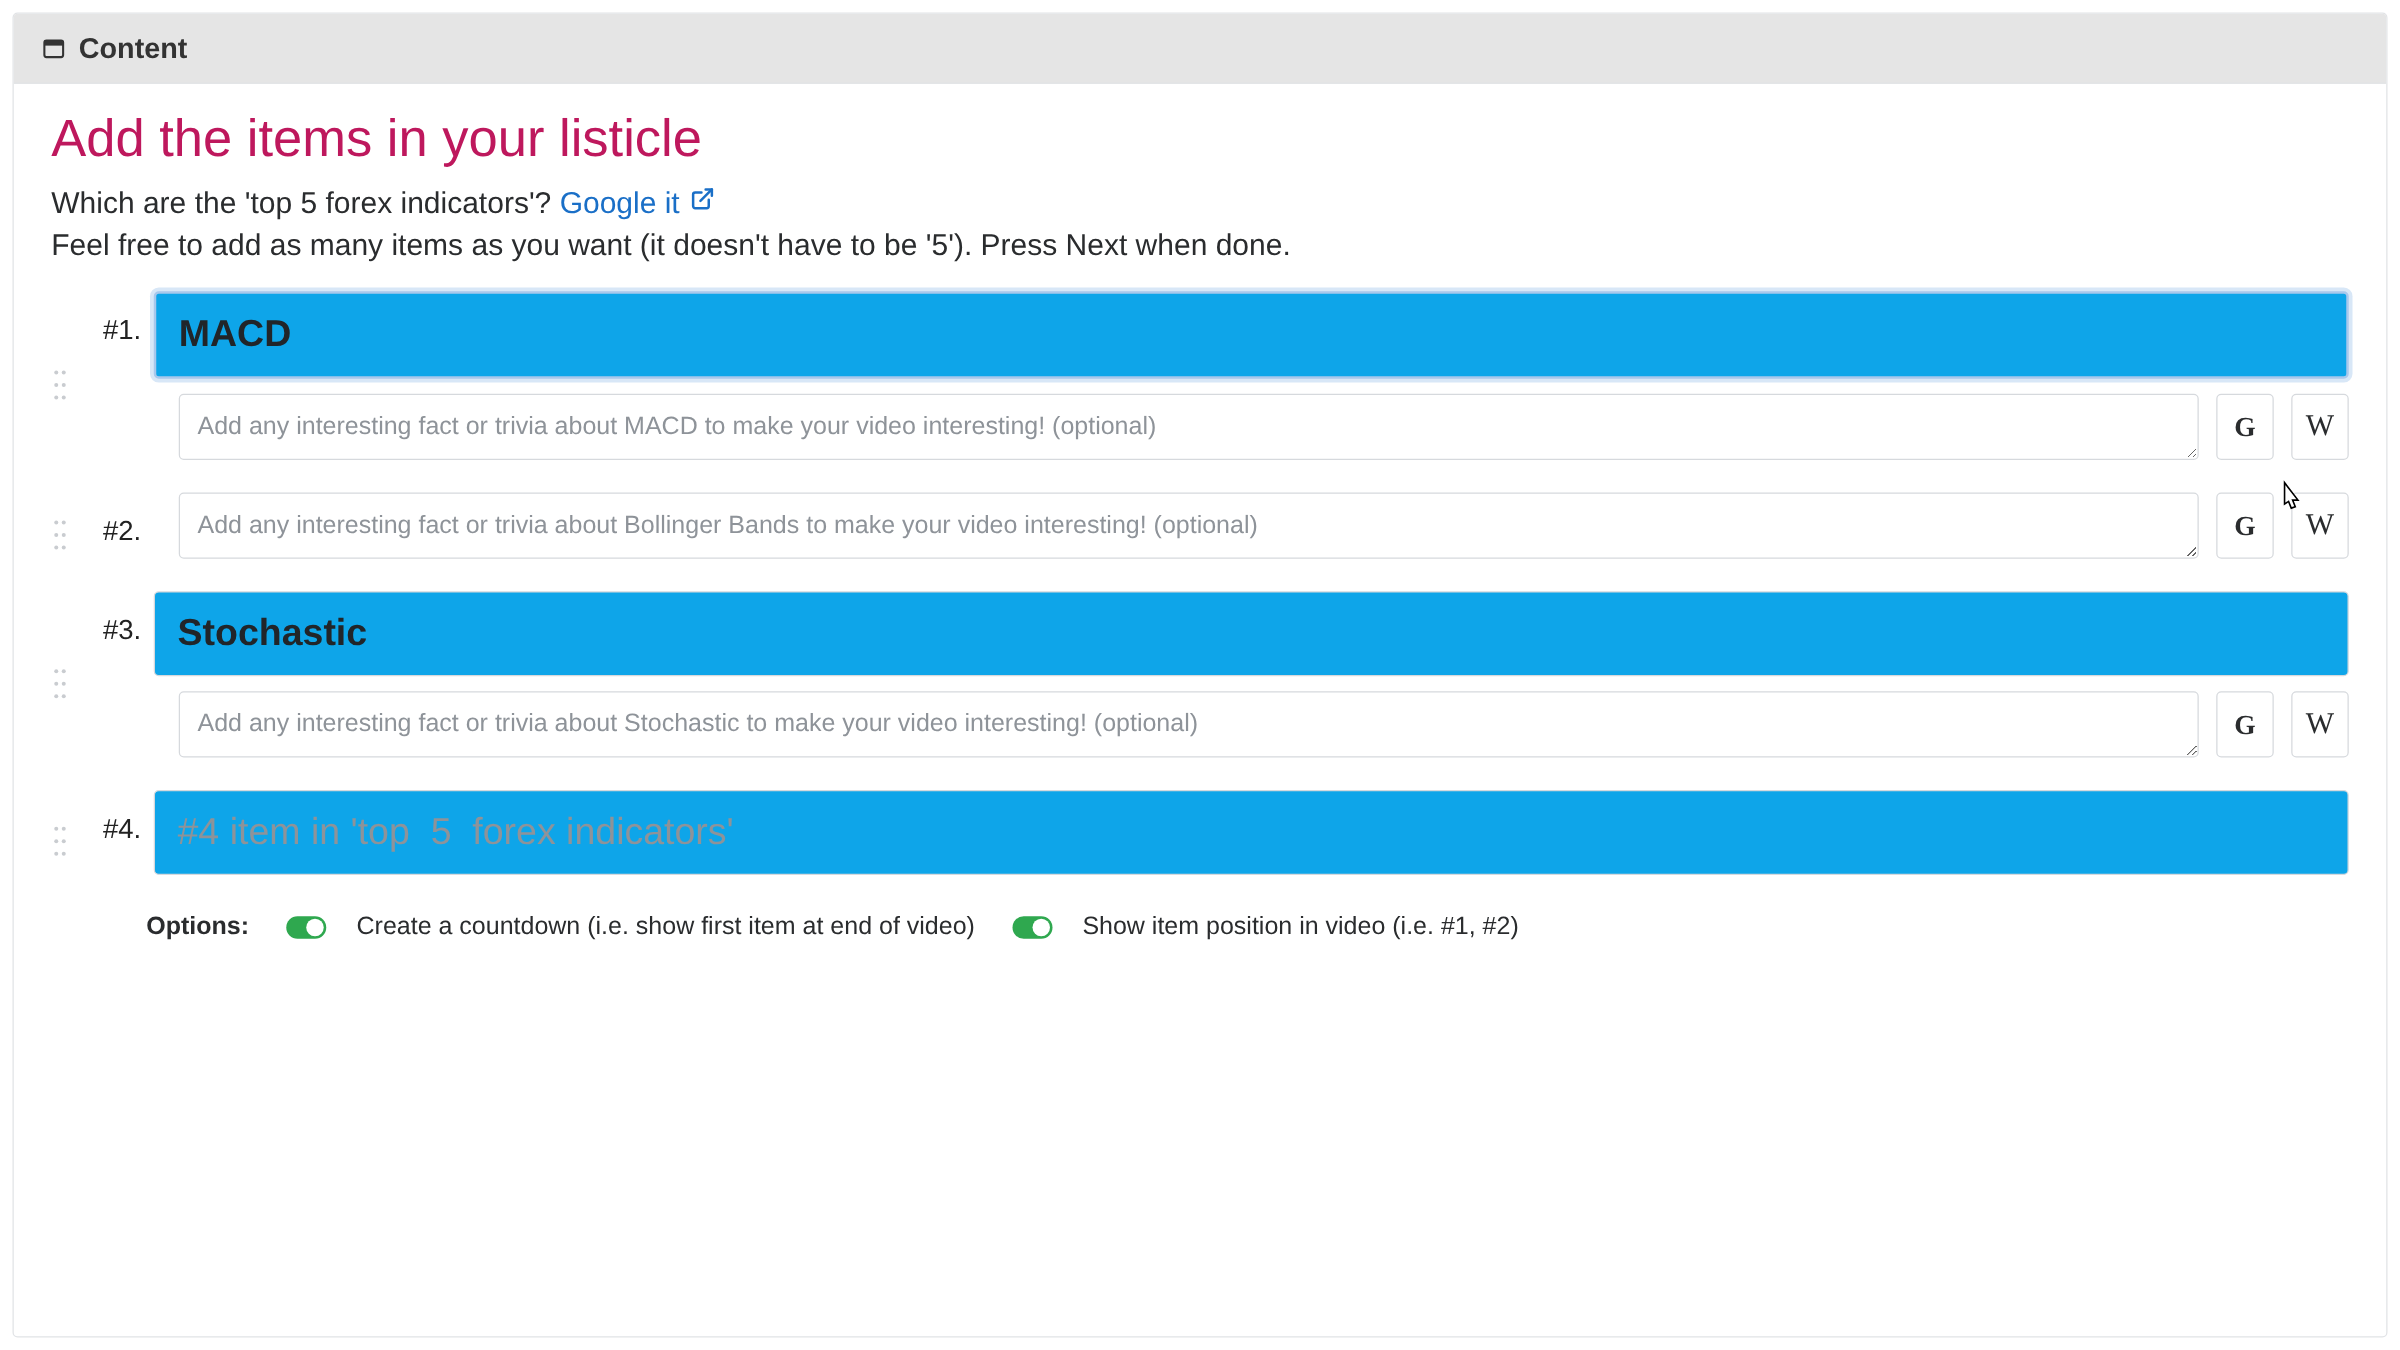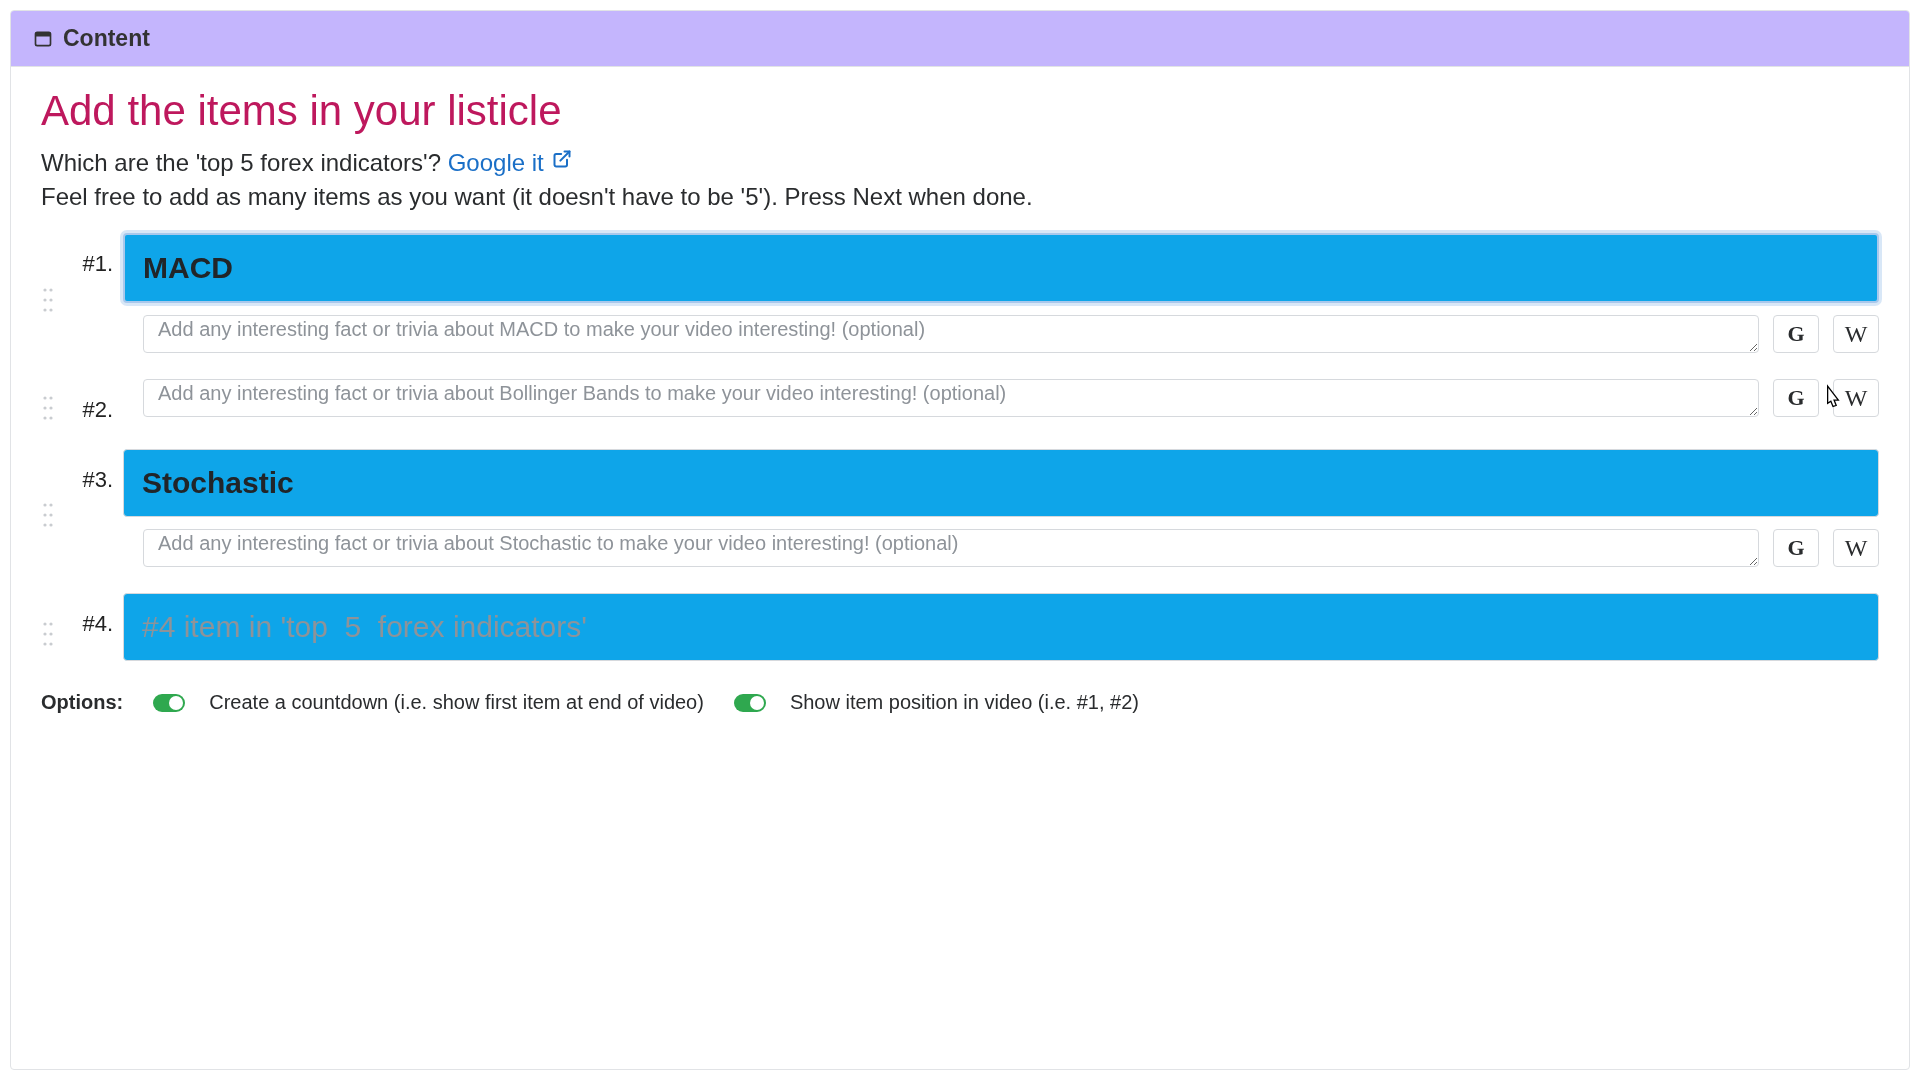--- a/index.html
+++ b/index.html
@@ -19,21 +19,21 @@
     border: 1px solid #e1e3e6;
     border-radius: 4px;
     margin: 10px;
     background: #fff;
     flex: 1;
     display: flex;
     flex-direction: column;
     overflow: hidden;
   }
   .card-header {
-    background: #c4b5fd;
+    background: #e5e5e5;
     border-bottom: 1px solid #e1e3e6;
     padding: 14px 22px;
     display: flex;
     align-items: center;
     gap: 10px;
     font-size: 23px;
     font-weight: 700;
     color: #333;
   }
   .card-header .content-icon {
@@ -123,21 +123,21 @@
   .trivia-row {
     display: flex;
     gap: 14px;
     align-items: stretch;
     padding-left: 20px;
   }
   .trivia-input {
     flex: 1;
     font-size: 20px;
     color: #3b82f6;
-    padding: 2px 14px;
+    padding: 14px 14px;
     border: 1px solid #d6d9dd;
     border-radius: 4px;
     outline: none;
     resize: both;
     min-height: 38px;
     max-height: 60px;
     font-family: inherit;
     overflow: hidden;
   }
   .trivia-input::placeholder { color: #8e9399; }
@@ -155,20 +155,21 @@
     font-weight: 700;
     color: #2a2c2e;
   }
   .icon-btn.wiki { font-weight: 400; font-size: 24px; }
 
   .options-row {
     display: flex;
     align-items: center;
     gap: 30px;
     margin-top: 30px;
+    margin-left: 76px;
     font-size: 20px;
     color: #2a2c2e;
   }
   .options-label { font-weight: 600; }
   .toggle-wrap {
     display: inline-flex;
     align-items: center;
     gap: 24px;
     cursor: pointer;
   }

